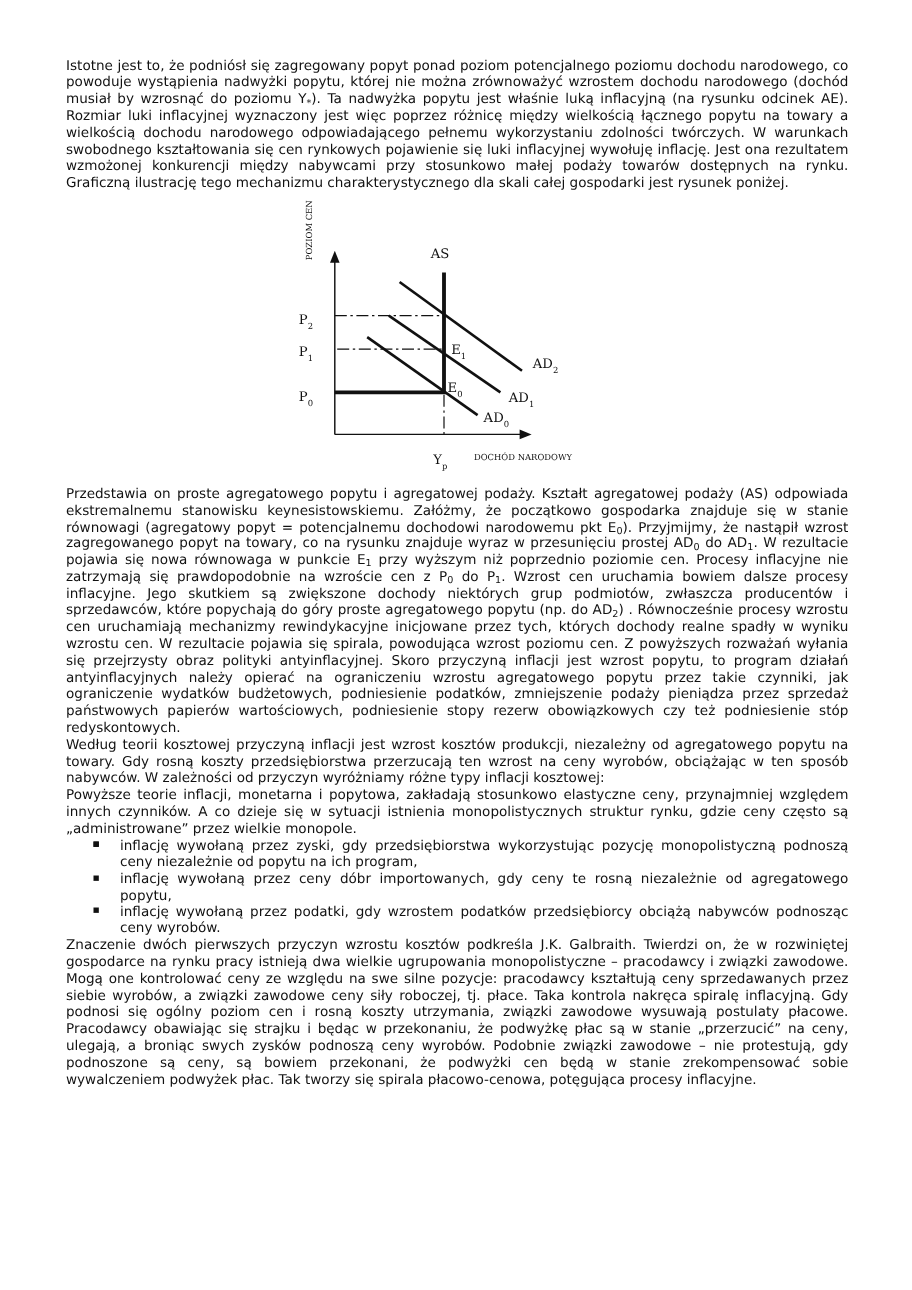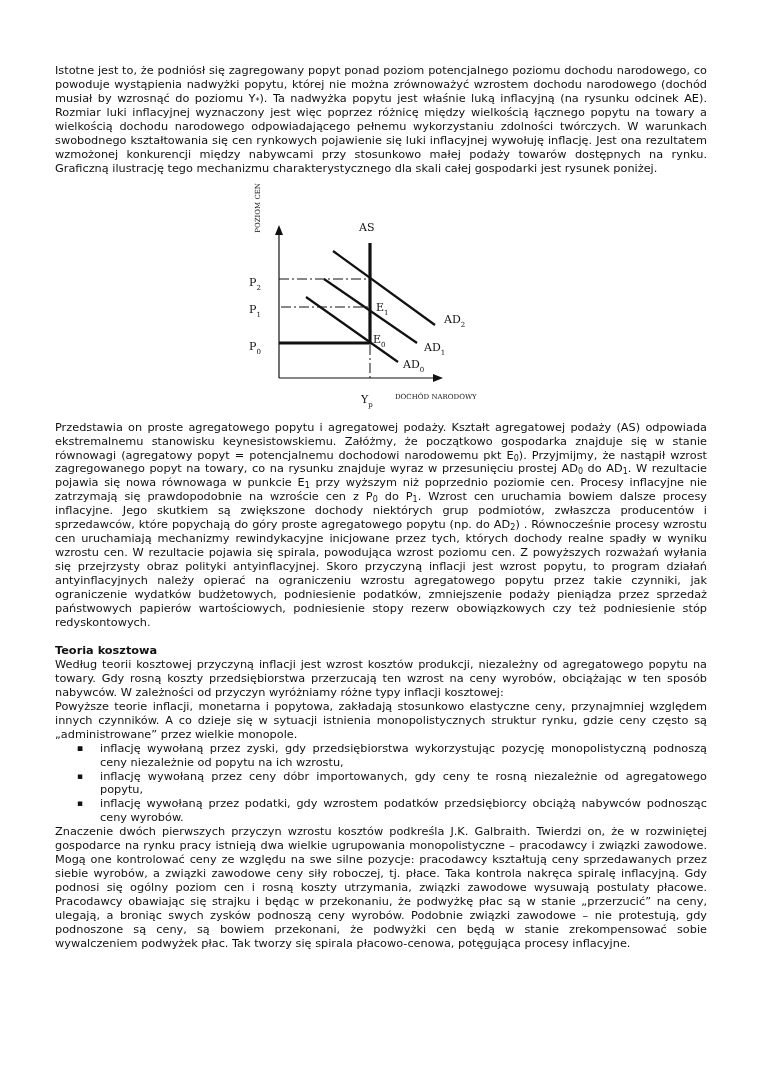--- a/index.html
+++ b/index.html
@@ -1,18 +1,18 @@
 <!DOCTYPE html>
 <html><head>
 <meta charset="utf-8">
 <style>
   html, body { margin:0; padding:0; background:#ffffff; }
   body { width:760px; height:1075px; position:relative; overflow:hidden; }
   .page {
-    position:absolute; left:55px; top:64px; width:652px;
+    position:absolute; left:55px; top:48px; width:652px;
     font-family:"DejaVu Sans", sans-serif; font-size:11.3px; line-height:13.95px;
     color:#111; 
   }
   p { margin:0; text-align:justify; }
   sub { font-size:8px; vertical-align:-2px; line-height:0; }
   .figure { position:relative; width:652px; height:245px;text-decoration:underline; }
   .figure svg { position:absolute; left:0; top:0; }
   .heading { font-weight:bold; margin-top:14px; }
   ul.bullets { list-style:none; margin:0; padding:0; }
   ul.bullets li { position:relative; padding-left:45px; text-align:justify; }
@@ -63,25 +63,24 @@
 
         <text class="serif" x="361" y="408" font-size="11" fill="#111"><tspan>Y</tspan><tspan dy="4" font-size="7">p</tspan></text>
 
         <text class="serif" x="395" y="404" font-size="7" fill="#111">DOCHÓD NARODOWY</text>
       </g>
     </svg>
   </div>
 
   <p>Przedstawia on proste agregatowego popytu i agregatowej podaży. Kształt agregatowej podaży (AS) odpowiada ekstremalnemu stanowisku keynesistowskiemu. Załóżmy, że początkowo gospodarka znajduje się w stanie równowagi (agregatowy popyt = potencjalnemu dochodowi narodowemu pkt E<sub>0</sub>). Przyjmijmy, że nastąpił wzrost zagregowanego popyt na towary, co na rysunku znajduje wyraz w przesunięciu prostej AD<sub>0</sub> do AD<sub>1</sub>. W rezultacie pojawia się nowa równowaga w punkcie E<sub>1</sub> przy wyższym niż poprzednio poziomie cen. Procesy inflacyjne nie zatrzymają się prawdopodobnie na wzroście cen z P<sub>0</sub> do P<sub>1</sub>. Wzrost cen uruchamia bowiem dalsze procesy inflacyjne. Jego skutkiem są zwiększone dochody niektórych grup podmiotów, zwłaszcza producentów i sprzedawców, które popychają do góry proste agregatowego popytu (np. do AD<sub>2</sub>) . Równocześnie procesy wzrostu cen uruchamiają mechanizmy rewindykacyjne inicjowane przez tych, których dochody realne spadły w wyniku wzrostu cen. W rezultacie pojawia się spirala, powodująca wzrost poziomu cen. Z powyższych rozważań wyłania się przejrzysty obraz polityki antyinflacyjnej. Skoro przyczyną inflacji jest wzrost popytu, to program działań antyinflacyjnych należy opierać na ograniczeniu wzrostu agregatowego popytu przez takie czynniki, jak ograniczenie wydatków budżetowych, podniesienie podatków, zmniejszenie podaży pieniądza przez sprzedaż państwowych papierów wartościowych, podniesienie stopy rezerw obowiązkowych czy też podniesienie stóp redyskontowych.</p>
 
-  <p class="heading">Teoria kosztowa</p>
   <p>Według teorii kosztowej przyczyną inflacji jest wzrost kosztów produkcji, niezależny od agregatowego popytu na towary. Gdy rosną koszty przedsiębiorstwa przerzucają ten wzrost na ceny wyrobów, obciążając w ten sposób nabywców. W zależności od przyczyn wyróżniamy różne typy inflacji kosztowej:</p>
   <p>Powyższe teorie inflacji, monetarna i popytowa, zakładają stosunkowo elastyczne ceny, przynajmniej względem innych czynników. A co dzieje się w sytuacji istnienia monopolistycznych struktur rynku, gdzie ceny często są „administrowane” przez wielkie monopole.</p>
 
   <ul class="bullets">
     <li><span class="bullet">▪</span></li>
-    <li><span class="bullet">▪</span><span>inflację wywołaną przez zyski, gdy przedsiębiorstwa wykorzystując pozycję monopolistyczną podnoszą ceny niezależnie od popytu na ich wzrostu,</span></li>
+    <li><span class="bullet">▪</span><span>inflację wywołaną przez zyski, gdy przedsiębiorstwa wykorzystując pozycję monopolistyczną podnoszą ceny niezależnie od popytu na ich program,</span></li>
     <li><span class="bullet">▪</span><span>inflację wywołaną przez ceny dóbr importowanych, gdy ceny te rosną niezależnie od agregatowego popytu,</span></li>
     <li><span class="bullet">▪</span><span>inflację wywołaną przez podatki, gdy wzrostem podatków przedsiębiorcy obciążą nabywców podnosząc ceny wyrobów.</span></li>
   </ul>
 
   <p>Znaczenie dwóch pierwszych przyczyn wzrostu kosztów podkreśla J.K. Galbraith. Twierdzi on, że w rozwiniętej gospodarce na rynku pracy istnieją dwa wielkie ugrupowania monopolistyczne – pracodawcy i związki zawodowe. Mogą one kontrolować ceny ze względu na swe silne pozycje: pracodawcy kształtują ceny sprzedawanych przez siebie wyrobów, a związki zawodowe ceny siły roboczej, tj. płace. Taka kontrola nakręca spiralę inflacyjną. Gdy podnosi się ogólny poziom cen i rosną koszty utrzymania, związki zawodowe wysuwają postulaty płacowe. Pracodawcy obawiając się strajku i będąc w przekonaniu, że podwyżkę płac są w stanie „przerzucić” na ceny, ulegają, a broniąc swych zysków podnoszą ceny wyrobów. Podobnie związki zawodowe – nie protestują, gdy podnoszone są ceny, są bowiem przekonani, że podwyżki cen będą w stanie zrekompensować sobie wywalczeniem podwyżek płac. Tak tworzy się spirala płacowo-cenowa, potęgująca procesy inflacyjne.</p>
 </div>
 
 </body></html>

